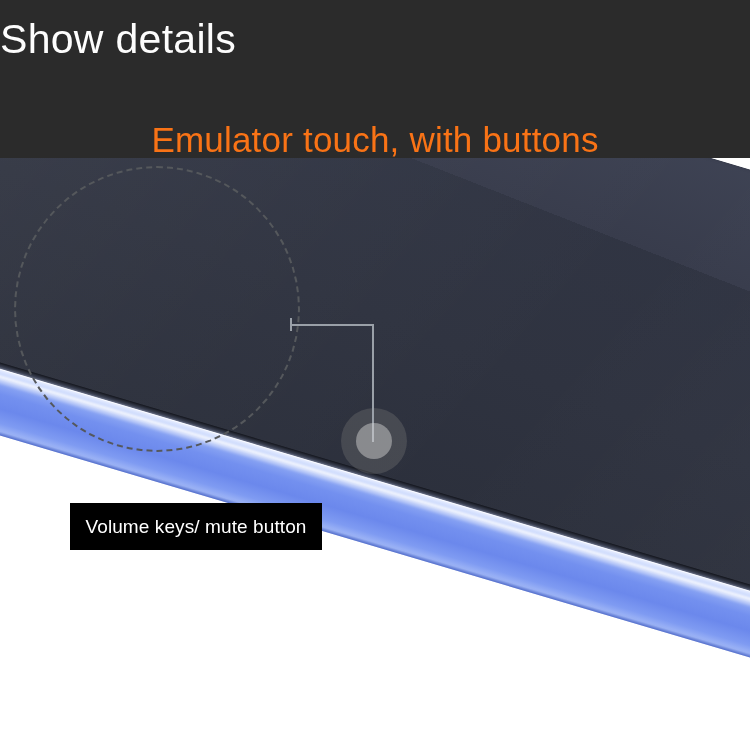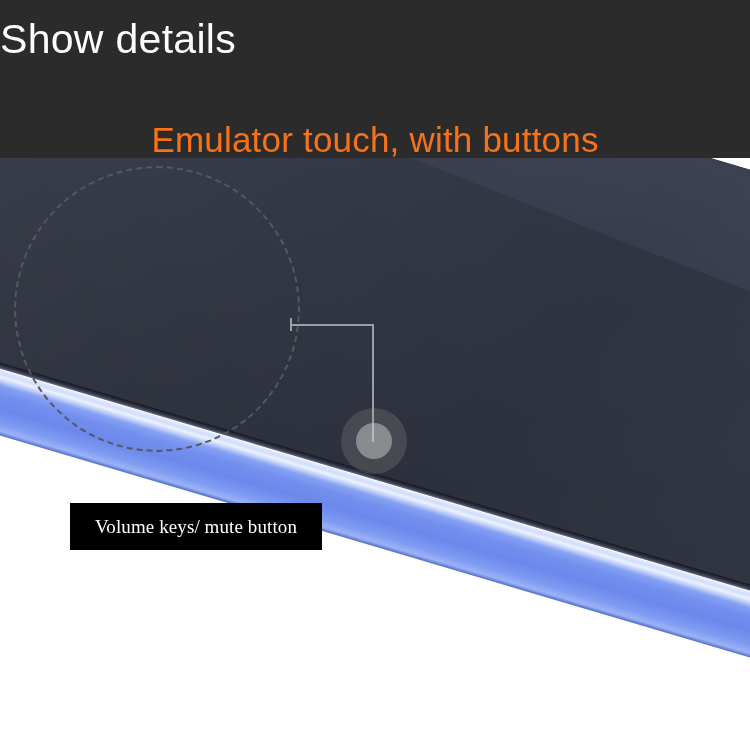--- a/index.html
+++ b/index.html
@@ -215,21 +215,21 @@
     z-index: 50;
     display: flex;
     align-items: center;
     justify-content: center;
   }
   .caption-chip-text {
     font-size: 19px;
     font-weight: 400;
     letter-spacing: .1px;
     white-space: nowrap;
-    font-family: Liberation Serif, serif;
+    font-family: Liberation Sans, sans-serif;
   }
 </style>
 </head>
 <body>
 
 <div id="screenshot">
 
   <div class="photo-stage">
 
     <div class="phone">

